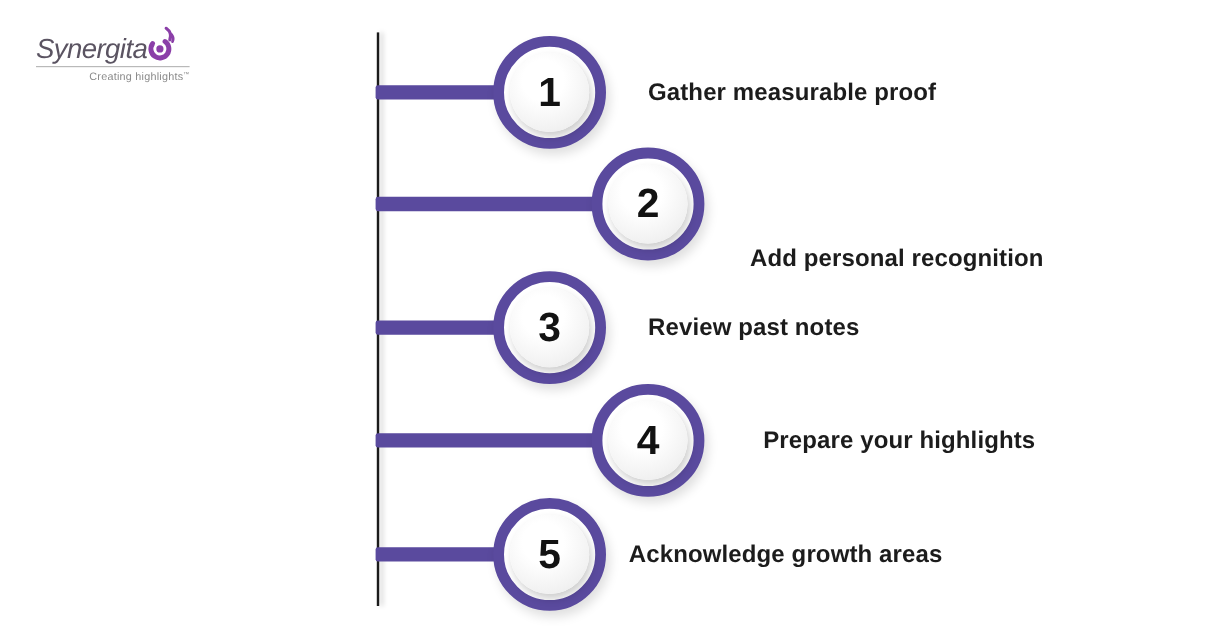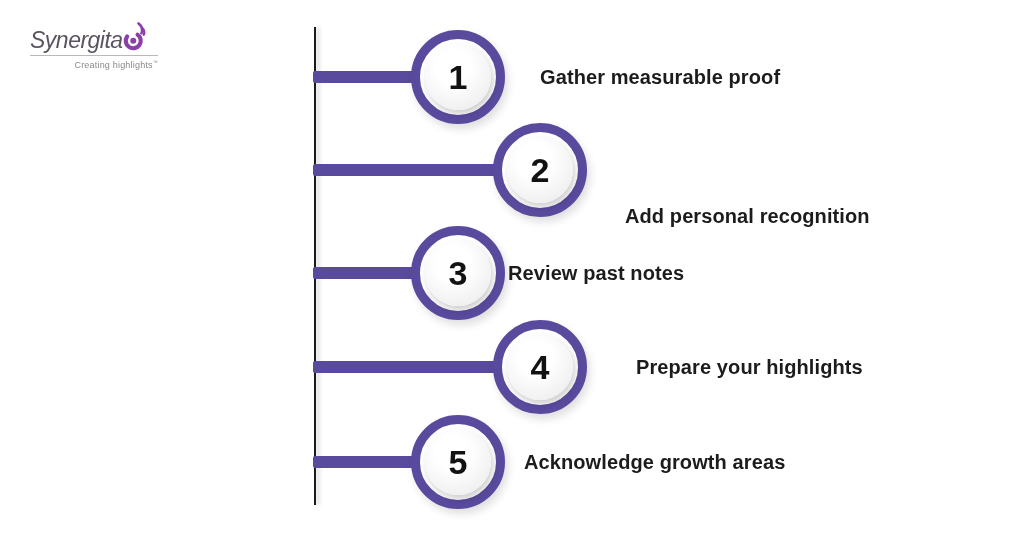--- a/index.html
+++ b/index.html
@@ -77,21 +77,21 @@
 
   
   .label{
     position:absolute;z-index:2;
     font-size:20px;font-weight:700;color:#1c1c1c;
     line-height:30px;white-space:nowrap;
     letter-spacing:0.1px;
   }
   .label-1{left:540px;top:62px;}
   .label-2{left:625px;top:155px;margin-top:46px;}
-  .label-3{left:508px;top:258px;}
+  .label-3{left:540px;top:258px;}
   .label-4{left:624px;top:352px;margin-left:12px;}
   .label-5{left:524px;top:447px;}
 </style>
 </head>
 <body>
 
 <div class="canvas">
 
   <div class="logo">
     <div class="logo-row">

